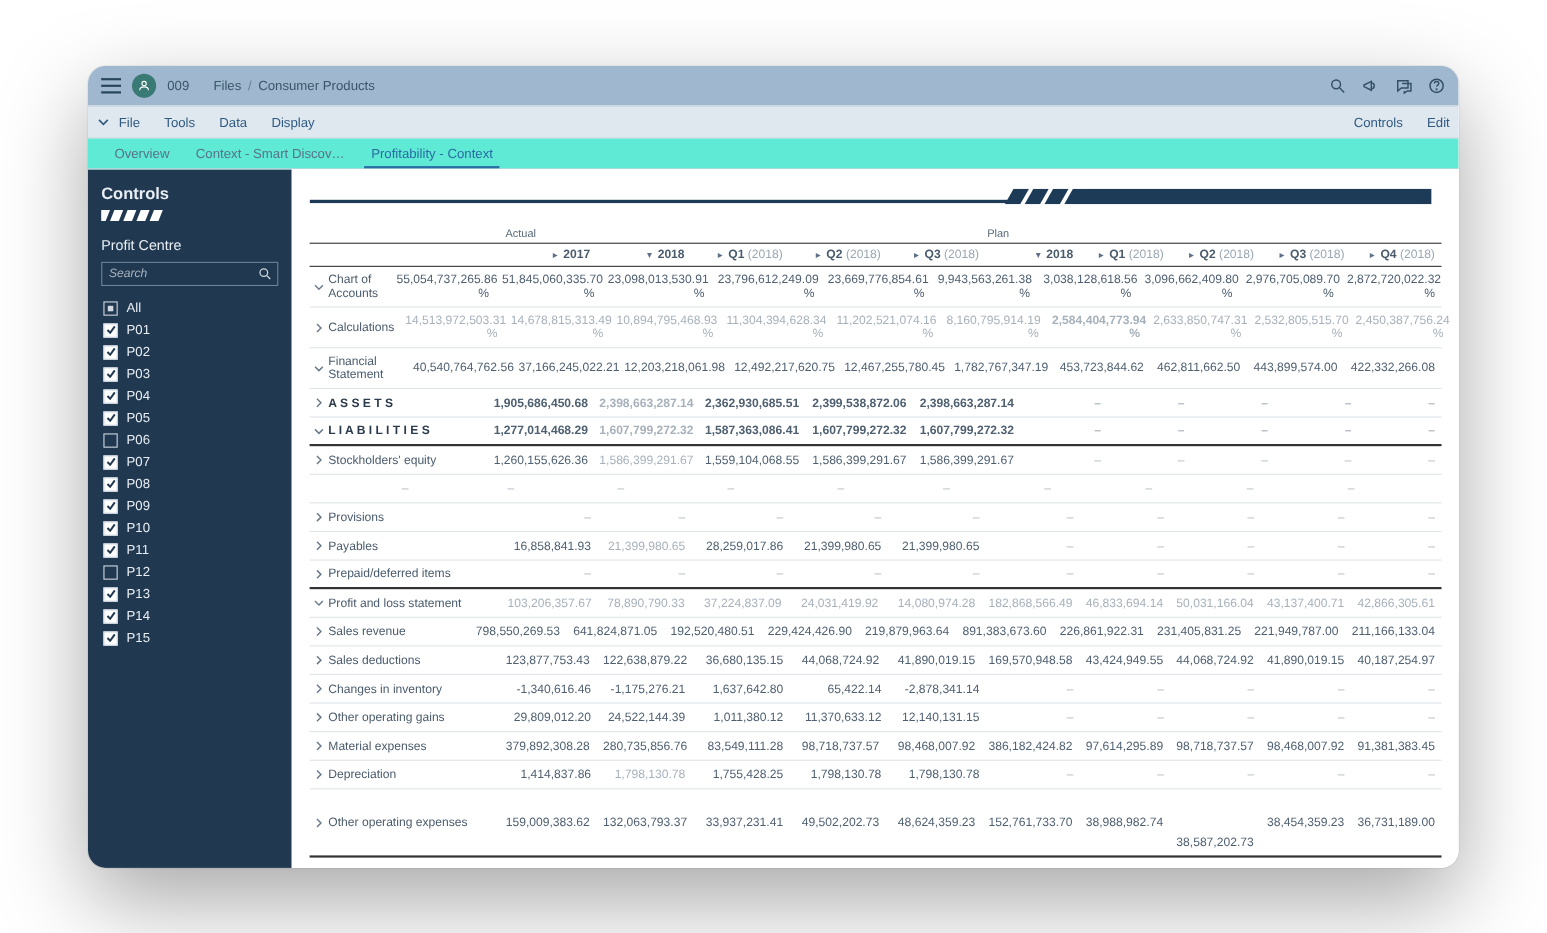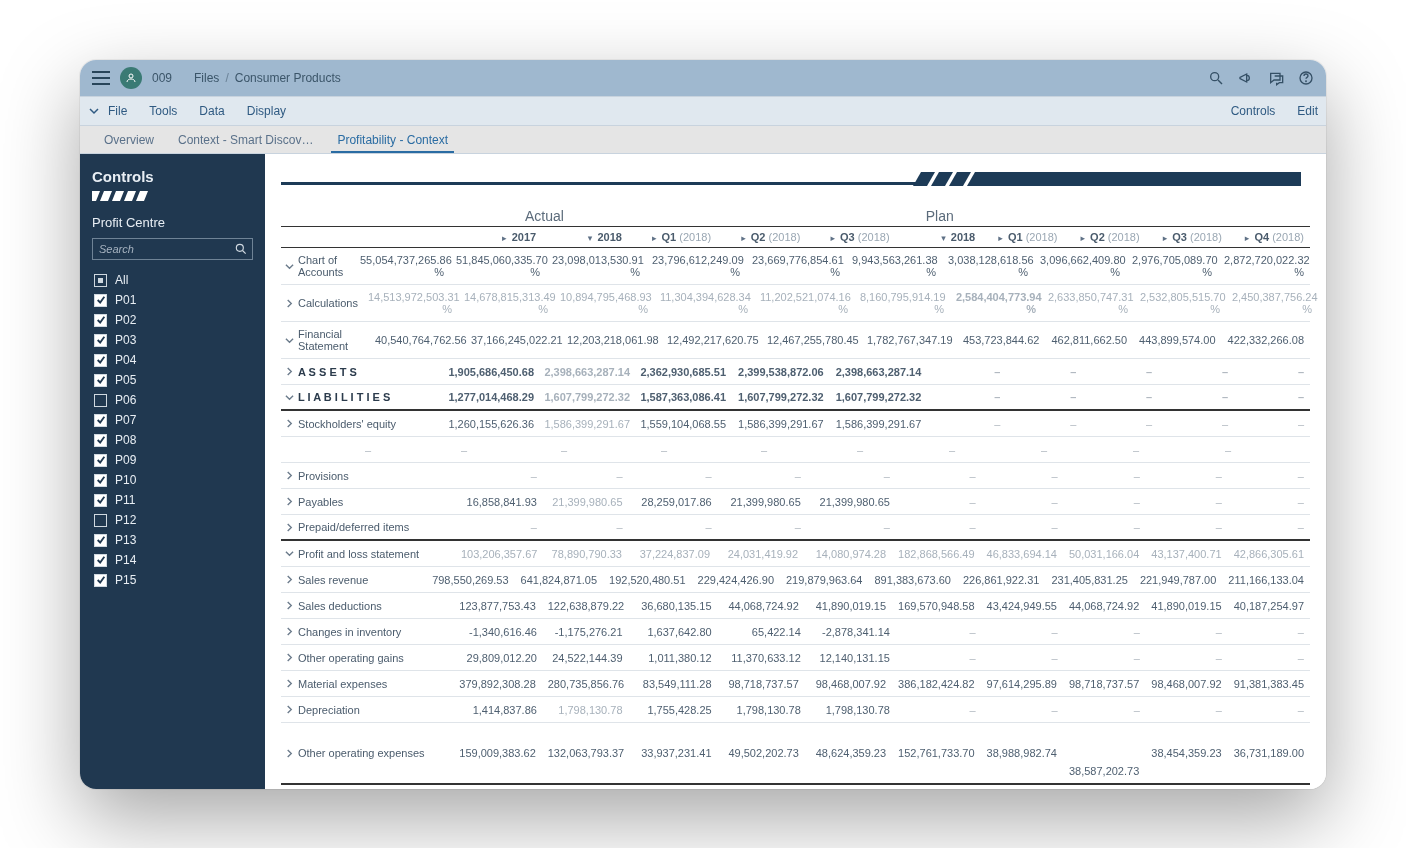--- a/index.html
+++ b/index.html
@@ -14,21 +14,21 @@
   .topbar .crumb .sep{color:#6a8196;}
   .topbar .right-icons { margin-left:auto; display:flex; gap:14px; align-items:center;}
   .topbar .right-icons .icn{width:16px;height:16px;color:#355066;}
   
   .menubar { background:#e0e8ef; height:30px; display:flex; align-items:center; padding:0 8px; font-size:12px; color:#2f5a82; border-top:1px solid #c8d3de; border-bottom:1px solid #c8d3de;}
   .menubar .m-caret{width:12px;height:12px;margin-right:8px;}
   .menubar .mitems{display:flex; gap:22px;}
   .menubar .mitem{cursor:pointer;}
   .menubar .right-links{margin-left:auto; display:flex; gap:22px;}
   
-  .tabbar { background:#e5e5e5; height:28px; display:flex; align-items:flex-end; padding:0 12px; font-size:12px; color:#5a718a; border-bottom:1px solid #c8d3de;}
+  .tabbar { background:#5eead4; height:28px; display:flex; align-items:flex-end; padding:0 12px; font-size:12px; color:#5a718a; border-bottom:1px solid #c8d3de;}
   .tabbar .tab{padding:6px 12px; cursor:pointer; position:relative;}
   .tabbar .tab.active{color:#2a6ca3;}
   .tabbar .tab.active::after{content:"";position:absolute;left:6px;right:6px;bottom:0;height:2px;background:#2a6ca3;}
   
   .main{flex:1; display:flex; overflow:hidden;}
   
   .sidebar{width:185px; background:#203850; color:#e8eef4; padding:14px 12px 20px; display:flex; flex-direction:column; overflow-y:auto;}
   .sidebar h3{font-size:15px; font-weight:600; margin-bottom:6px;}
   .diag{height:10px;margin-bottom:14px;}
   .diag svg{display:block;}
@@ -43,21 +43,21 @@
   .cb.checked svg{width:10px;height:10px;color:#203850;}
   .cb.sq{background:transparent;}
   .cb.sq .inner-dot{width:5px;height:5px;background:#cfd8e0;}
   
   .content{flex:1; background:#fff; padding:18px 16px 10px; overflow:auto;}
   .content h1{font-size:22px; color:#1d3b57; font-weight:700; margin-bottom:8px;}
   .title-diag{height:16px; margin-bottom:18px;}
   .grid{font-size:11px; color:#4a5b6c;}
   .grp-header{display:flex;}
   .grp-header .spacer{width:200px;}
-  .grp{font-size:14px; color:#5b6b7b; text-align:center; padding:2px 0;}
+  .grp{font-size:10px; color:#5b6b7b; padding:2px 0;}
   .yrrow{display:flex; color:#5f7186; font-size:11px;}
   .yrrow .spacer{width:200px;}
   .yrrow .ycell{text-align:right; padding:4px 6px;}
   .yrrow .ycell .yarrow{font-size:9px; margin-right:2px;}
   .yrpart{color:#9aa7b3;}
   .table-rows .trow{display:flex; border-bottom:1px solid #dfe4e9; min-height:26px; align-items:center;}
   .table-rows .trow.bold{font-weight:600; color:#2b3b4c;}
   .table-rows .trow .label{width:200px; text-align:left; display:flex; align-items:center; gap:4px; padding:6px 4px;}
   .table-rows .trow .cell{width:85px; text-align:right; padding:6px 6px; color:#4e5f70;}
   .table-rows .trow .cell.dim{color:#a7b1bb;}

